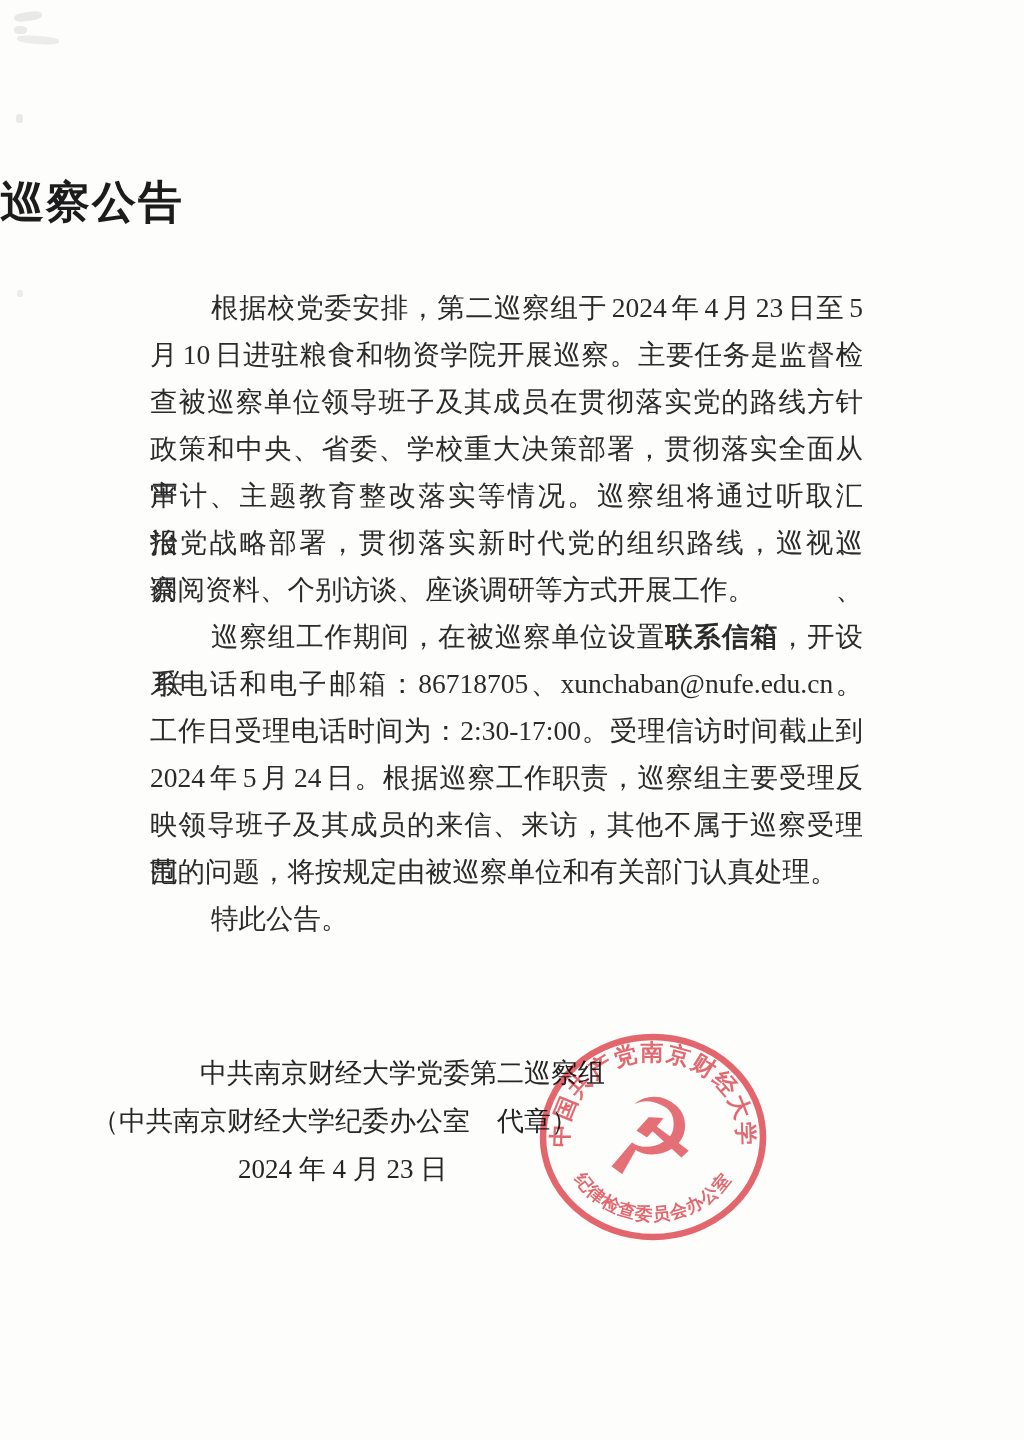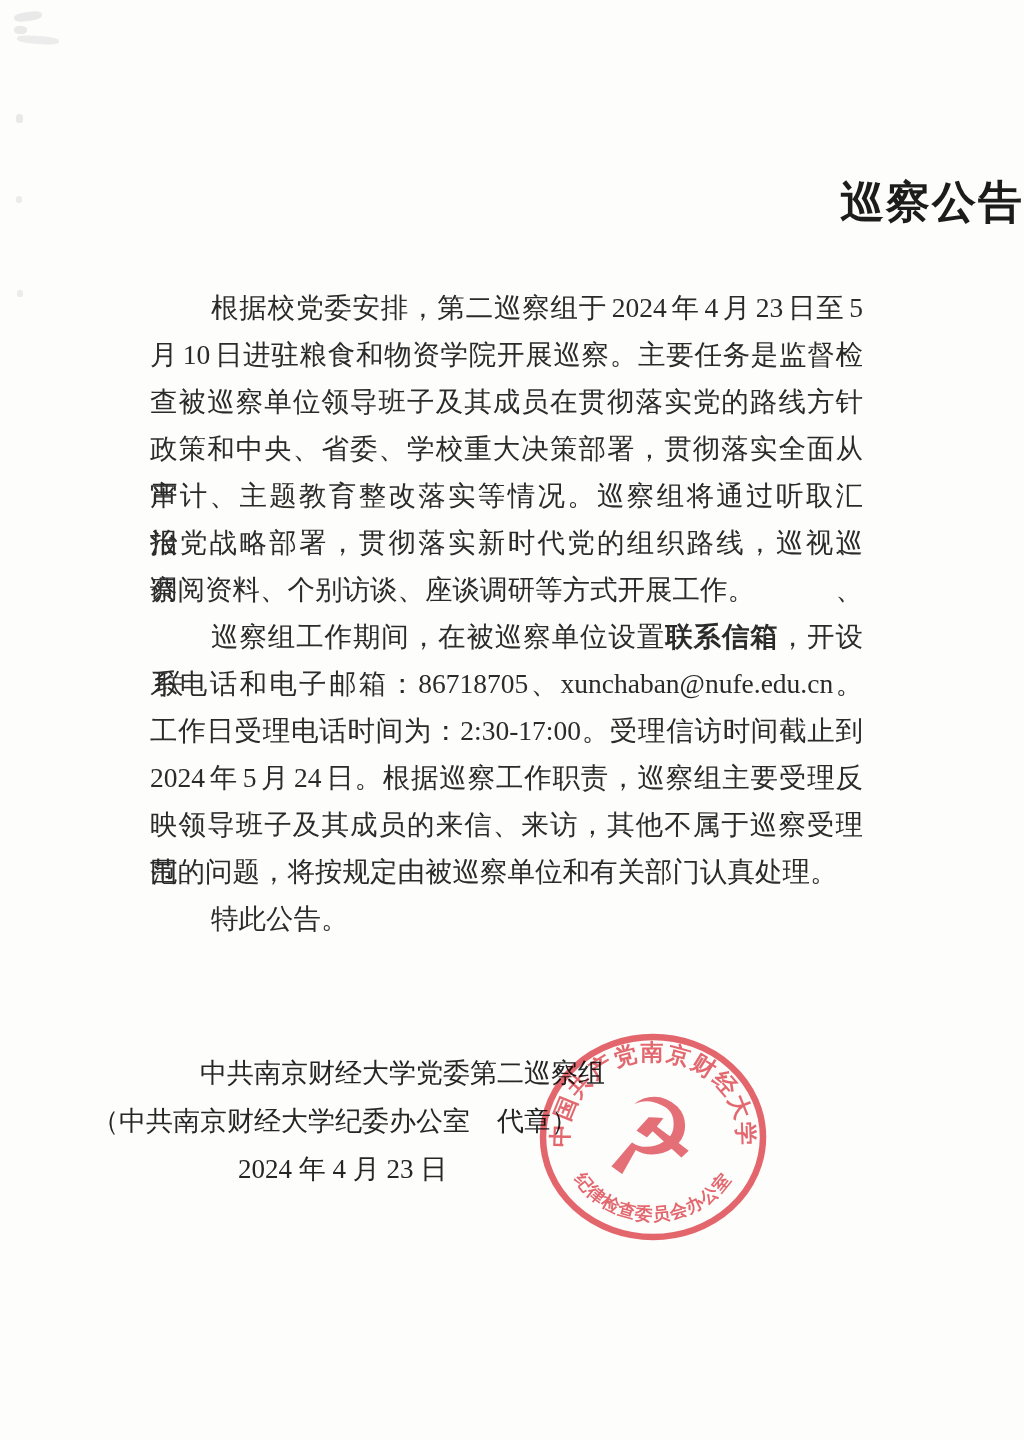--- a/index.html
+++ b/index.html
@@ -16,21 +16,21 @@
   .artifact{position:absolute;background:#e9e9e9;border-radius:40%;}
   .a1{left:14px;top:12px;width:28px;height:9px;transform:rotate(-8deg);}
   .a2{left:14px;top:26px;width:13px;height:8px;}
   .a3{left:17px;top:36px;width:42px;height:8px;transform:rotate(4deg);background:#ececec;}
   .a4{left:16px;top:114px;width:7px;height:9px;}
   .a5{left:16px;top:196px;width:6px;height:7px;background:#ececec;}
   .a6{left:17px;top:290px;width:6px;height:7px;background:#ececec;}
 
   .doc-title{
     position:absolute;top:178px;left:0;width:1024px;
-    text-align:right;
+    text-align:left;
     font-size:44px;font-weight:700;letter-spacing:2px;
     color:#1c1c1c;line-height:50px;
   }
   .body-text{
     position:absolute;top:284px;left:150px;width:713px;
     font-size:27.5px;line-height:47px;
     word-spacing:-3px;
   }
   .line{
     height:47px;

